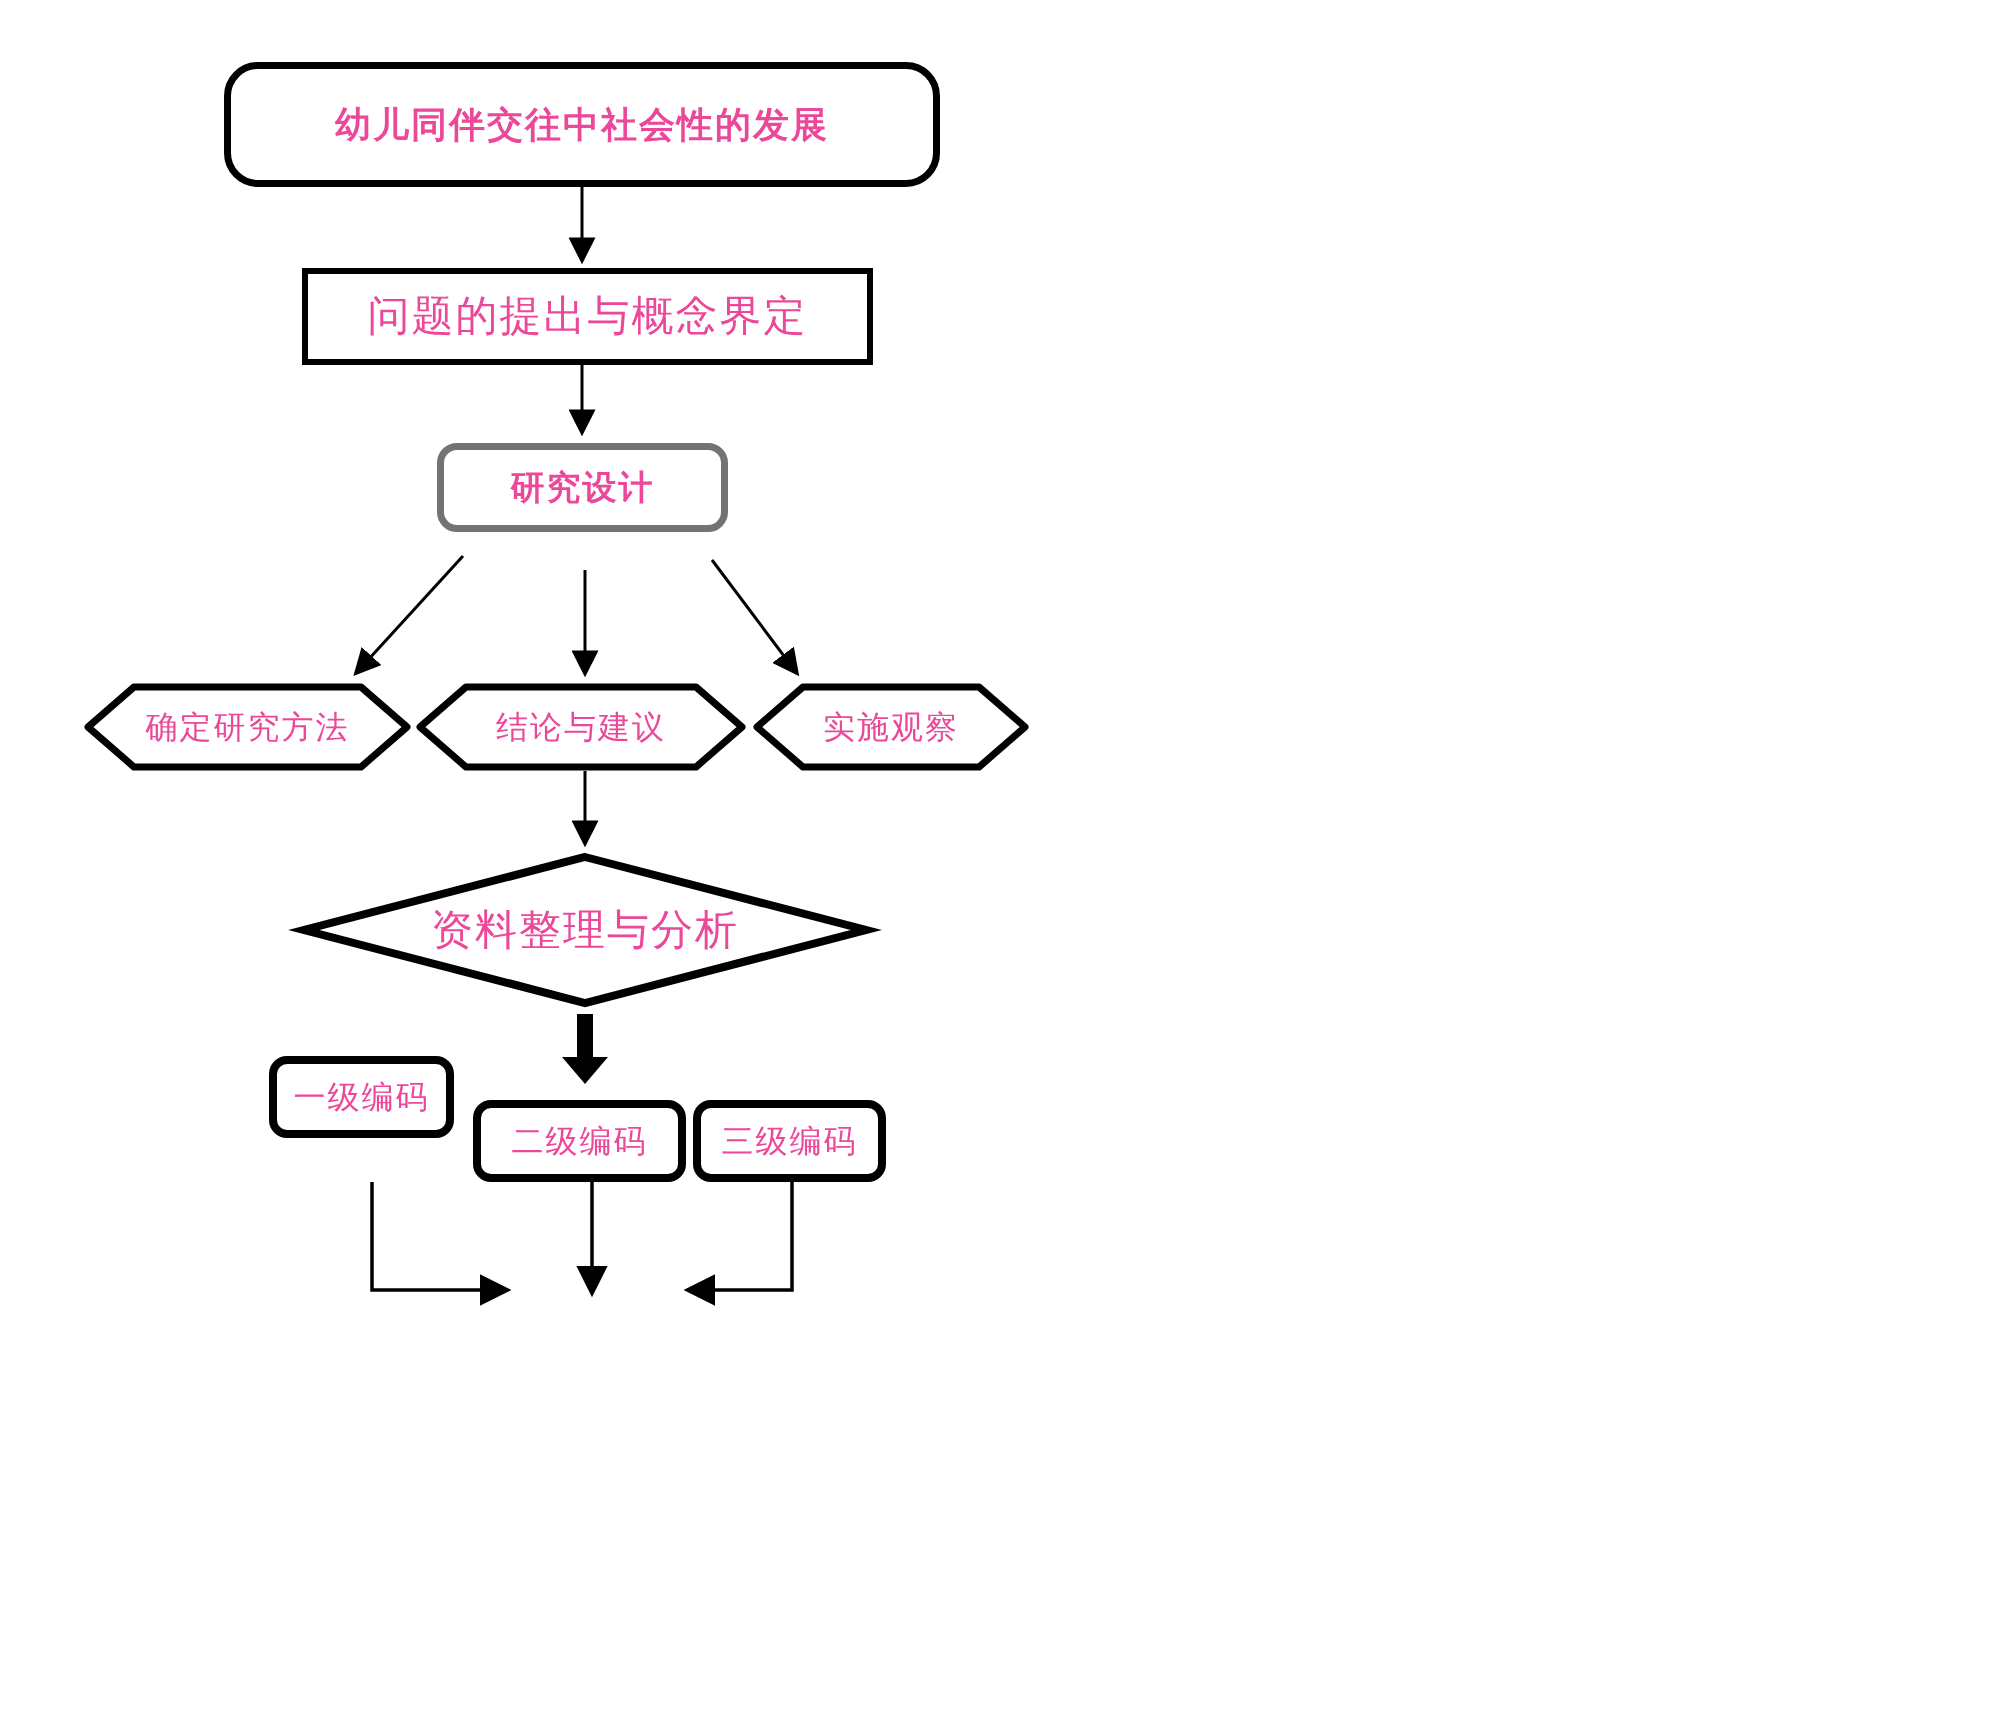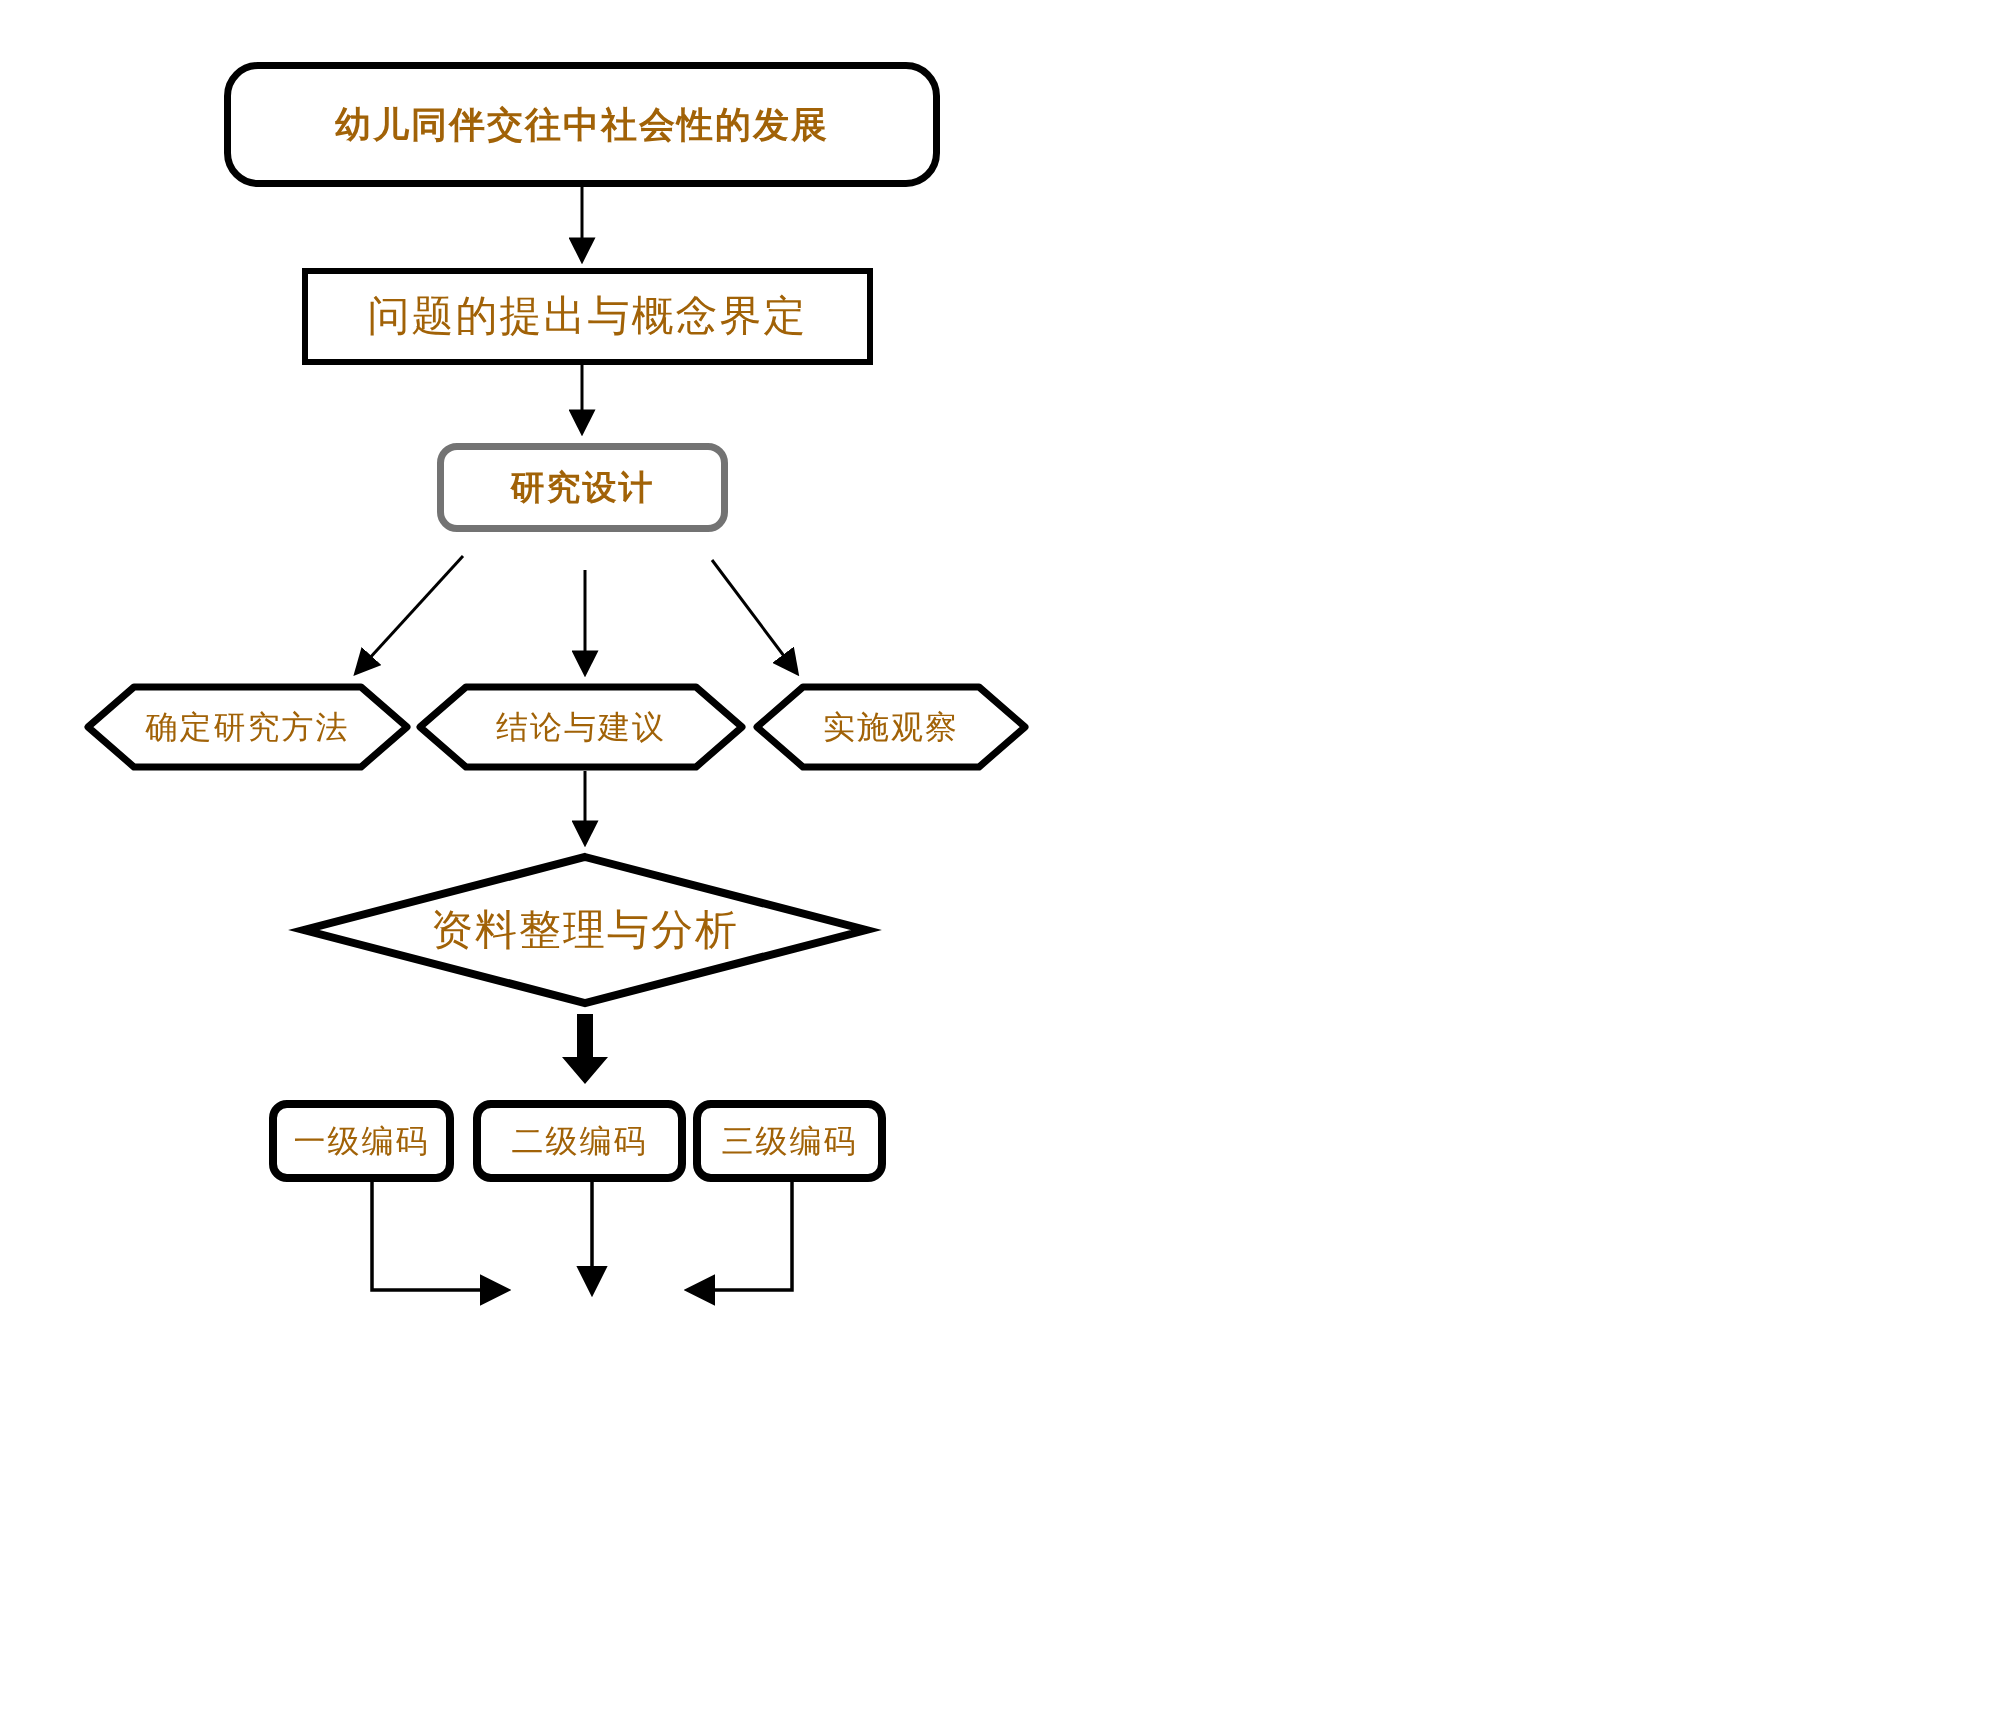--- a/index.html
+++ b/index.html
@@ -6,21 +6,21 @@
     margin: 0;
     padding: 0;
     background: #ffffff;
   }
   #page {
     position: relative;
     width: 2000px;
     height: 1715px;
     background: #ffffff;
     font-family: "DejaVu Serif", "Liberation Serif", serif;
-    color: #a16207;
+    color: #ec4899;
     overflow: hidden;
   }
   #connectors {
     position: absolute;
     left: 0;
     top: 0;
     width: 2000px;
     height: 1715px;
     z-index: 1;
   }
@@ -92,20 +92,20 @@
   <div class="node rounded-md t-bold-34" style="left:437px; top:443px; width:291px; height:89px;">研究设计</div>
 
   <div class="node borderless t-reg-32" style="left:88px; top:687px; width:319px; height:80px;">确定研究方法</div>
 
   <div class="node borderless t-reg-32" style="left:420px; top:687px; width:322px; height:80px;">结论与建议</div>
 
   <div class="node borderless t-reg-32" style="left:757px; top:687px; width:268px; height:80px;">实施观察</div>
 
   <div class="node borderless t-reg-34" style="left:304px; top:857px; width:562px; height:146px;">资料整理与分析</div>
 
-  <div class="node rounded-sm t-reg-32" style="left:269px; top:1100px; width:185px; height:82px;">一级编码</div>
+  <div class="node rounded-sm t-reg-32" style="left:269px; top:1056px; width:185px; height:82px;">一级编码</div>
 
   <div class="node rounded-sm t-reg-32" style="left:473px; top:1100px; width:213px; height:82px;">二级编码</div>
 
   <div class="node rounded-sm t-reg-32" style="left:693px; top:1100px; width:193px; height:82px;">三级编码</div>
 
 
 </div>
 
 </body></html>

